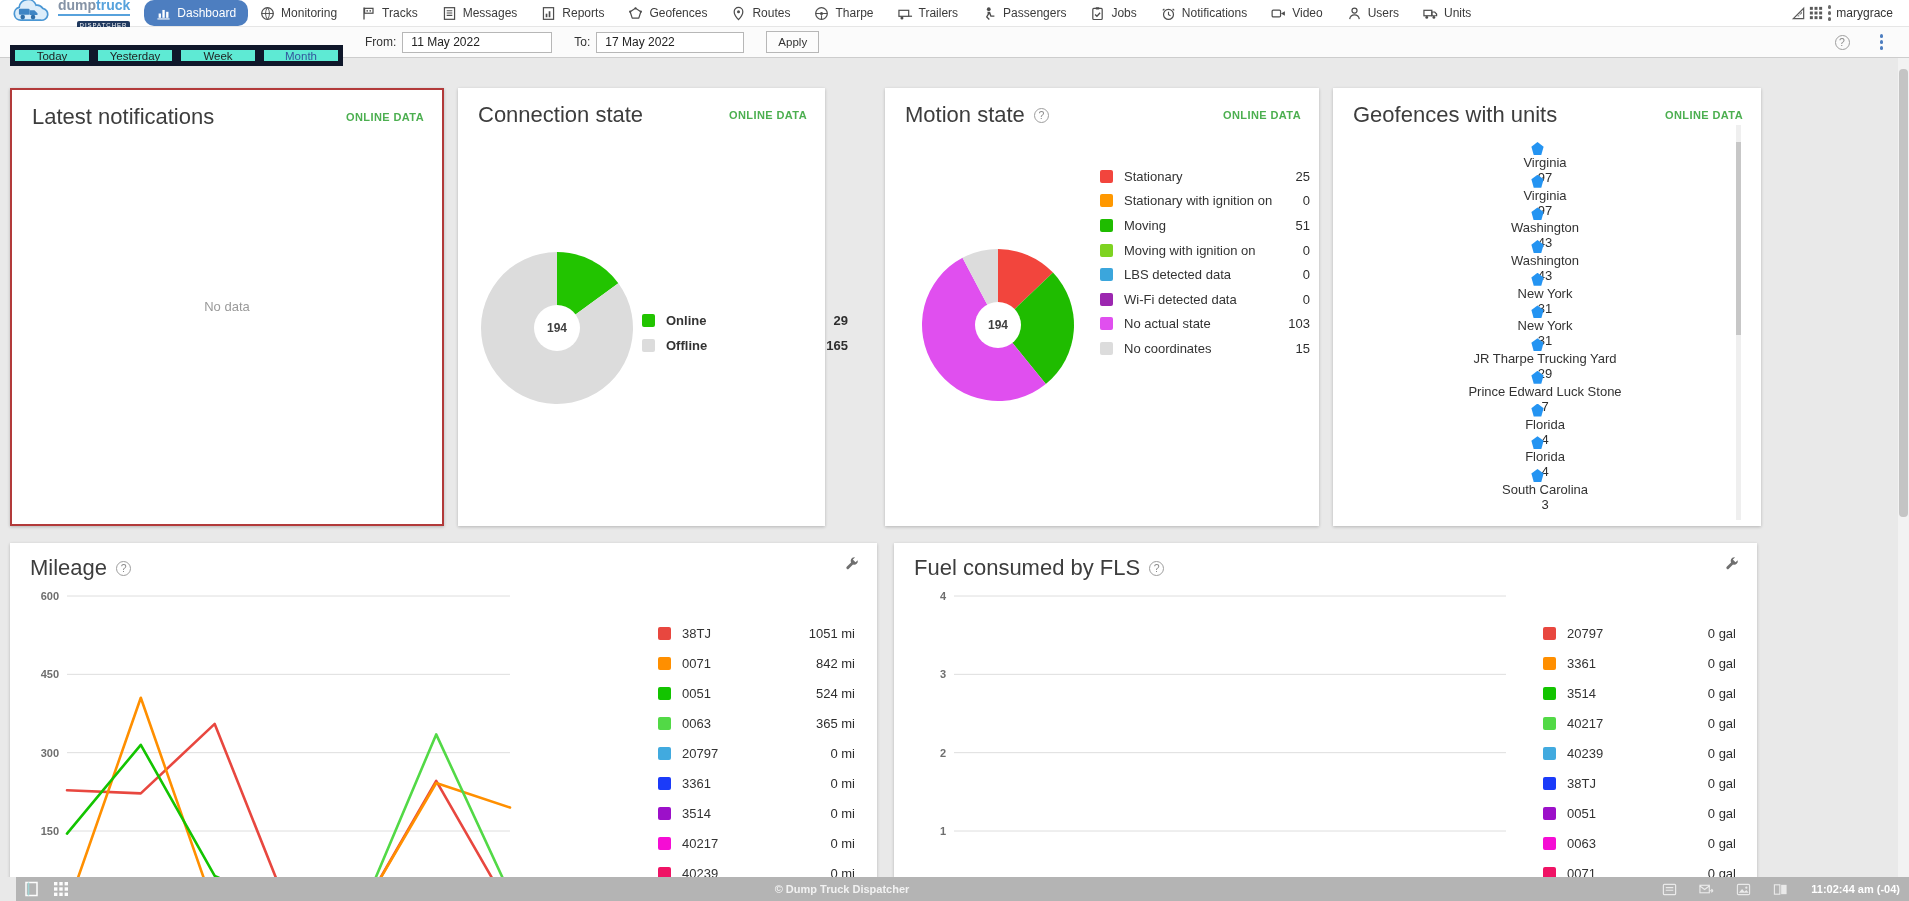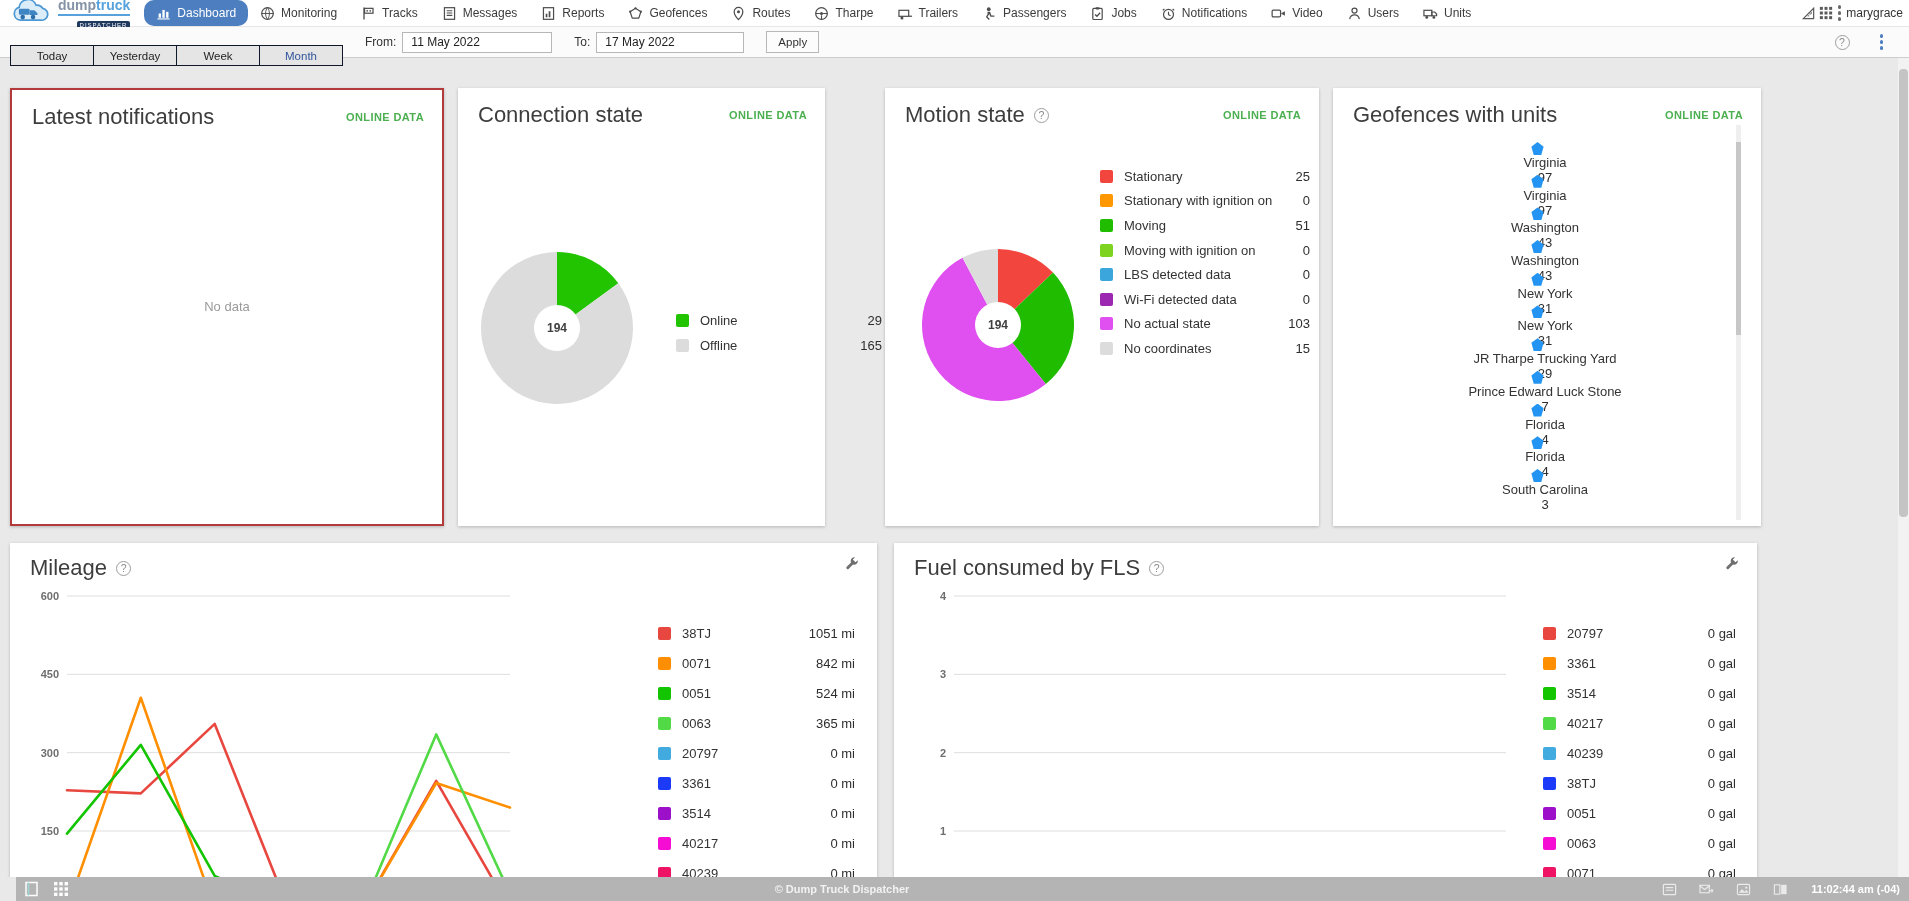--- a/index.html
+++ b/index.html
@@ -13,29 +13,29 @@
   .brand { margin-left:8px; margin-right:14px; line-height:1; }
   .brand-top { font-size:14px; font-weight:bold; border-bottom:2px solid #57a2dc; padding-bottom:1px; }
   .brand-dump { color:#8593a6; } .brand-truck { color:#57a2dc; }
   .brand-sub { display:block; text-align:right; margin-top:1px; }
   .brand-sub span { display:inline-block; background:#20395f; color:#fff; font-size:6px; letter-spacing:1px; padding:1px 3px; border-radius:2px; }
   .nav-tabs { display:flex; align-items:stretch; }
   .nav-tab { display:flex; align-items:center; gap:6px; padding:0 12px; font-size:12px; color:#3b3b3b; cursor:pointer;border-radius:10px; }
   .nav-tab .icon { display:flex; color:#4d4d4d; }
   .nav-tab.active { background:#4d7ec0; color:#fff; }
   .nav-tab.active .icon { color:#fff; }
-  .topbar-right { margin-left:auto; display:flex; align-items:center; gap:3px; padding-right:6px; }
+  .topbar-right { margin-left:auto; display:flex; align-items:center; gap:3px; padding-right:16px; }
   .tb-icon { display:flex; color:#5a5a5a; cursor:pointer; }
   .username { font-size:12px; color:#333; cursor:pointer; }
 
   
   .toolbar { position:absolute; top:27px; left:0; right:0; height:31px; background:#fbfbfb;
              border-bottom:1px solid #cdcdcd; display:flex; align-items:center; padding-left:10px; z-index:6; }
   .btn-group { display:flex; }
-  .pbtn { width:84px; height:21px; background:#e5e5e5; border:1px solid #0f172a; margin-left:-1px;
+  .pbtn { width:84px; height:21px; background:#5eead4; border:5px solid #0f172a; margin-left:-1px;
           font-size:11.5px; color:#1f1f1f; display:flex; align-items:center; justify-content:center; cursor:pointer;margin-top:27px; }
   .pbtn:first-child { margin-left:0; }
   .pbtn.active { color:#33569c; }
   .tlabel { font-size:12px; color:#333; margin-left:22px; margin-right:6px; }
   .tlabel.to { }
   .dinput { width:150px; height:21px; border:1px solid #b7b7b7; font-size:12px; color:#222; padding:0 8px;
             font-family:"Liberation Sans",sans-serif; background:#fff; }
   .apply-btn { margin-left:22px; height:22px; padding:0 11px; background:#fcfcfc; border:1px solid #b7b7b7;
                font-size:11.5px; color:#333; cursor:pointer; font-family:"Liberation Sans",sans-serif; }
   .toolbar-right { margin-left:auto; display:flex; align-items:center; gap:28px; padding-right:24px; }
@@ -332,21 +332,21 @@
       <div class="phead">
         <span class="ptitle">Connection state</span>
         <span class="badge">ONLINE DATA</span>
       </div>
       <svg class="donut" id="donut-connection" style="left:22px; top:163px;" width="154" height="154">
           <path d="M77 77 L77 1 A76 76 0 0 1 138.3402887113623 32.129419651549874 Z" fill="#22c400"></path>
           <path d="M77 77 L138.3402887113623 32.129419651549874 A76 76 0 1 1 76.99999999999999 1 Z" fill="#dcdcdc"></path>
           <circle cx="77" cy="77" r="23" fill="#ffffff"></circle>
           <text x="77" y="77" text-anchor="middle" dy=".35em" font-size="12" font-weight="bold" fill="#3f3f3f" font-family="Liberation Sans, sans-serif">194</text>
         </svg>
-      <div class="legend" id="legend-connection" style="left:218px; top:220px; width:206px;">
+      <div class="legend" id="legend-connection" style="left:184px; top:220px; width:206px;font-weight:bold;">
           <div class="legend-row" style="height: 25px;">
             <span class="swatch" style="background:#22c400"></span>
             <span class="legend-label">Online</span>
             <span class="legend-value">29</span>
           </div>
           <div class="legend-row" style="height: 25px;">
             <span class="swatch" style="background:#dcdcdc"></span>
             <span class="legend-label">Offline</span>
             <span class="legend-value">165</span>
           </div>

